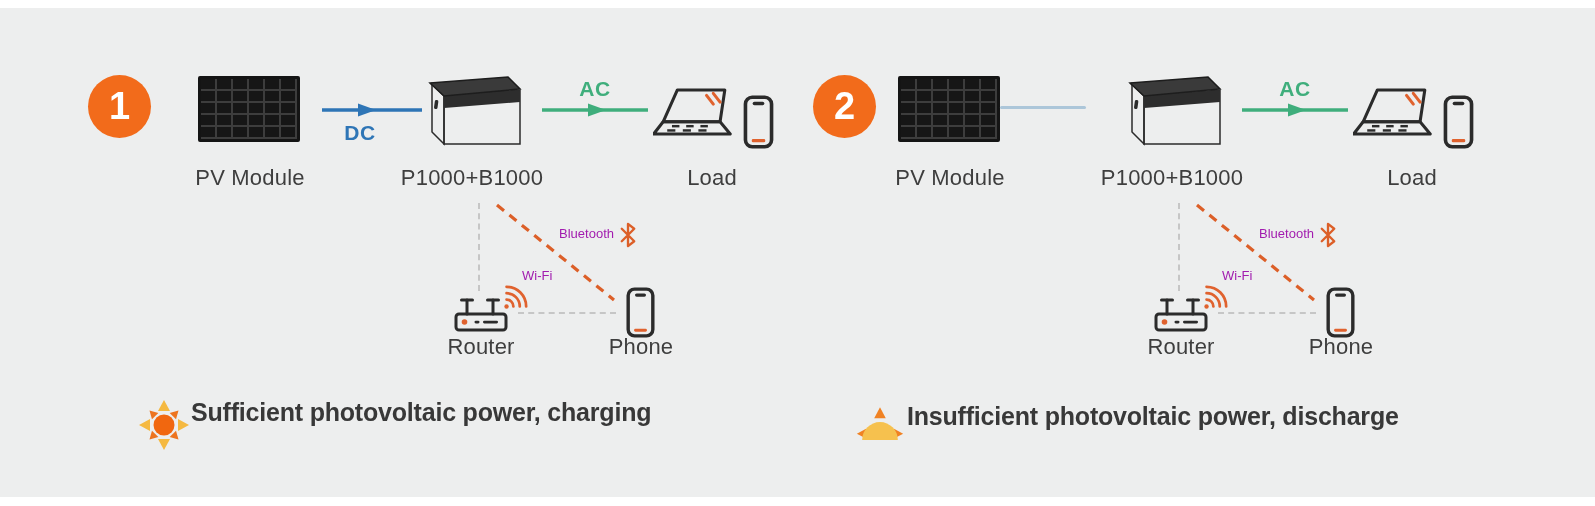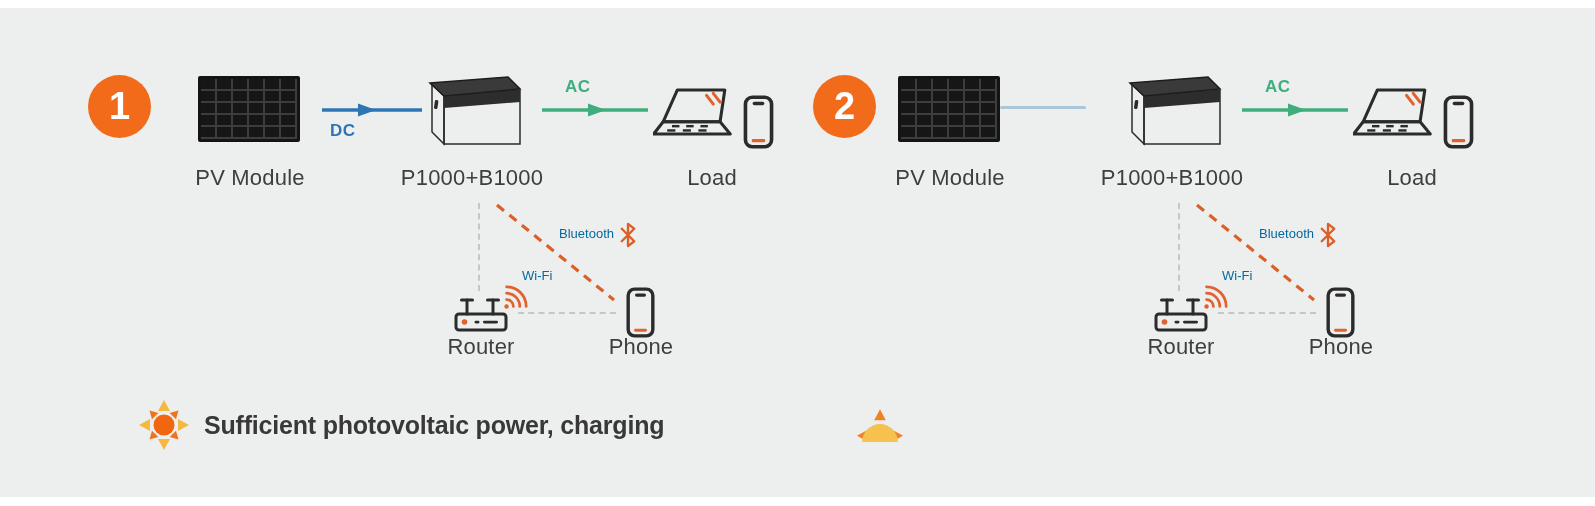--- a/index.html
+++ b/index.html
@@ -19,27 +19,27 @@
   .p1{left:70px}.p2{left:770px}
   .abs{position:absolute}
   .badge{width:63px;height:63px;border-radius:50%;background:var(--badge-orange);
          color:#fff;font-weight:bold;font-size:38px;display:flex;align-items:center;
          justify-content:center}
   .pv{width:102px;height:66px;border:3px solid #141414;border-radius:2px;background-color:#161616;
       background-image:
         repeating-linear-gradient(90deg, transparent 0 14px, #3d3d3d 14px 16px),
         repeating-linear-gradient(180deg, transparent 0 10px, #3d3d3d 10px 12px);}
   .devlabel{font-size:22px;color:var(--text-dark);text-align:center;letter-spacing:.2px}
-  .flowlabel{font-weight:bold;font-size:17px;text-align:left;letter-spacing:.5px}
+  .flowlabel{font-weight:bold;font-size:21px;text-align:center;letter-spacing:.5px}
   .dctext{color:var(--dc-blue)} .actext{color:var(--ac-green)}
   .pale-line{height:3px;background:var(--pale-blue);border-radius:2px}
   .vdash{border-left:2px dashed var(--line-gray)}
   .hdash{border-top:2px dashed var(--line-gray)}
-  .smalllabel{font-size:13px;color:#0369a1}
-  .caption{position:absolute;display:flex;align-items:center;gap:13px}
+  .smalllabel{font-size:13px;color:#a21caf}
+  .caption{position:absolute;display:flex;}
   .caption-text{font-size:25px;font-weight:bold;color:#383838;letter-spacing:-0.2px;white-space:nowrap}
   
   .ink-s{stroke:var(--ink);fill:none}
   .ink-f{fill:var(--ink)}
   .or-s{stroke:var(--icon-orange);fill:none}
   .or-f{fill:var(--icon-orange)}
   svg{display:block}
 </style>
 </head>
 <body>
@@ -241,13 +241,14 @@
 
 <div class="caption" style="left:853px;top:402px;height:48px">
   <svg width="54" height="45" viewBox="0 0 56 46">
     <g fill="var(--half-sun-ray)">
       <polygon points="28,5 22,16.5 34,16.5"></polygon>
       <polygon points="4,32.5 13.5,27.5 13.5,37.5"></polygon>
       <polygon points="52,32.5 42.5,27.5 42.5,37.5"></polygon>
     </g>
     <path d="M9.5,39 A18.5,18.5 0 0 1 46.5,39 L9.5,39 Z" fill="var(--half-sun-dome)"></path>
   </svg>
+  <div class="caption-text">Insufficient photovoltaic power, discharge</div>
 </div>
 
 </body></html>

